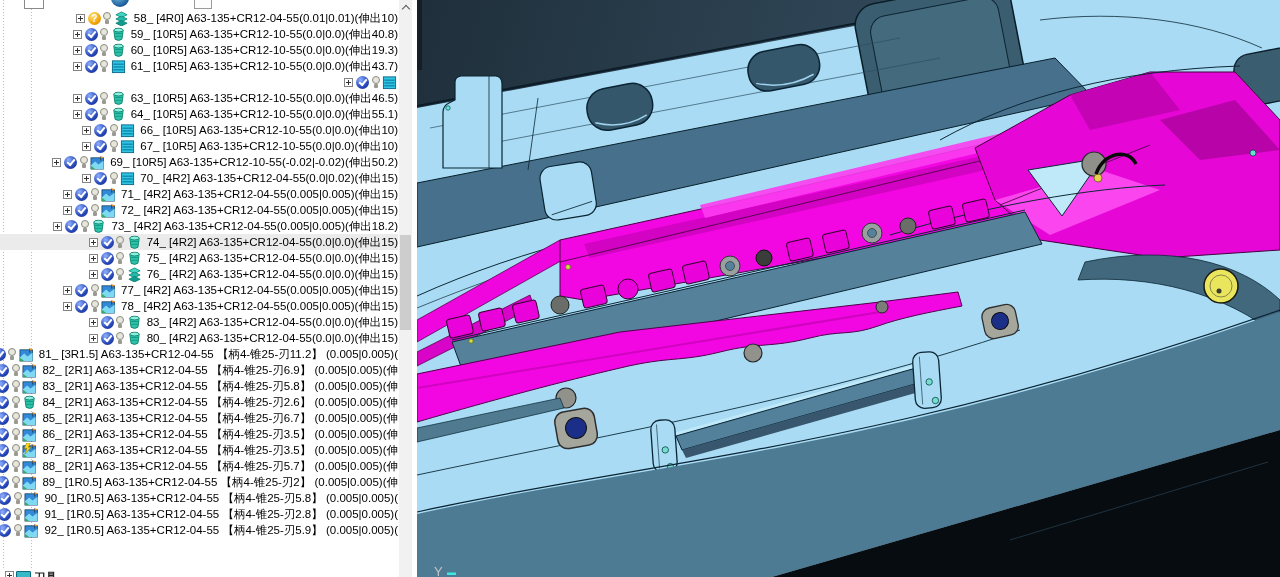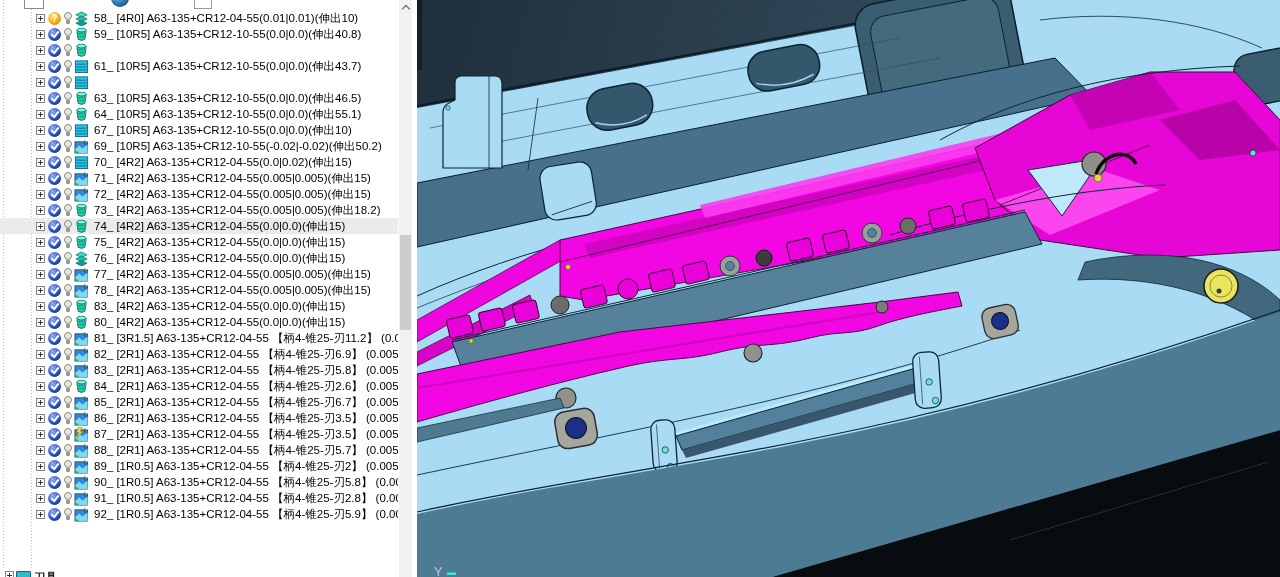--- a/index.html
+++ b/index.html
@@ -4,21 +4,21 @@
 <style>
   html,body{margin:0;padding:0;width:1280px;height:577px;overflow:hidden;
     font-family:"Liberation Sans",sans-serif;background:#ffffff;}
   #app{position:relative;width:1280px;height:577px;}
 
   
   #tree-panel{position:absolute;left:0;top:0;width:417px;height:577px;background:#fff;}
   #tree{position:absolute;left:0;top:10px;width:398px;overflow:hidden;white-space:nowrap;}
   .guide{position:absolute;top:0;width:1px;height:577px;
     background-image:repeating-linear-gradient(to bottom,#bdbdbd 0 1px,transparent 1px 3px);}
-  .row{height:16px;display:flex;align-items:center;padding-left:36px;white-space:nowrap;}
+  .row{height:16px;display:flex;align-items:center;padding-left:17px;white-space:nowrap;justify-content:flex-end;}
   .row.selected{background:#ebebeb;}
   .expander{width:9px;height:9px;box-sizing:border-box;border:1px solid #848484;background:#fff;
     position:relative;flex:0 0 9px;margin-right:3px;}
   .expander::before{content:"";position:absolute;left:1px;top:3px;width:5px;height:1px;background:#333;}
   .expander::after{content:"";position:absolute;left:3px;top:1px;width:1px;height:5px;background:#333;}
   .ball{width:13px;height:13px;border-radius:50%;flex:0 0 13px;margin-right:2px;position:relative;}
   .ball.check{background:radial-gradient(circle at 35% 30%,#8fb0ff,#2747b8 60%,#142a80);}
   .ball.check::after{content:"";position:absolute;left:3px;top:3.5px;width:6px;height:3px;
     border-left:2px solid #fff;border-bottom:2px solid #fff;transform:rotate(-50deg);}
   .ball.question{background:radial-gradient(circle at 35% 30%,#ffe27a,#f0a000 65%,#c87800);}
@@ -109,20 +109,21 @@
             <i></i>
           </span>
           <span class="opicon">
             <svg width="15" height="15" viewBox="0 0 16 16">
               <path d="M3 3.5 L4.3 13 Q8 15.6 11.7 13 L13 3.5 Q8 6 3 3.5 Z" fill="#2cc4a8" stroke="#0a7a6a" stroke-width="0.9"></path>
               <line x1="3.6" y1="7" x2="12.4" y2="7" stroke="#0f9c86" stroke-width="1"></line>
               <line x1="3.9" y1="10" x2="12.1" y2="10" stroke="#0f9c86" stroke-width="1"></line>
               <ellipse cx="8" cy="3.3" rx="5" ry="2" fill="#8af0dc" stroke="#0a7a6a" stroke-width="0.9"></ellipse>
             </svg>
           </span>
+          <span class="label">60_ [10R5]  A63-135+CR12-10-55(0.0|0.0)(伸出19.3)</span>
         </div>
         <div class="row">
           <span class="expander"></span>
           <span class="ball check"></span>
           <span class="bulb">
             <i></i>
           </span>
           <span class="opicon">
             <svg width="15" height="15" viewBox="0 0 16 16">
               <rect x="1.5" y="2" width="13" height="12.5" fill="#2fc6e4" stroke="#0a6a8a" stroke-width="1"></rect>
@@ -172,20 +173,36 @@
           </span>
           <span class="opicon">
             <svg width="15" height="15" viewBox="0 0 16 16">
               <path d="M3 3.5 L4.3 13 Q8 15.6 11.7 13 L13 3.5 Q8 6 3 3.5 Z" fill="#2cc4a8" stroke="#0a7a6a" stroke-width="0.9"></path>
               <line x1="3.6" y1="7" x2="12.4" y2="7" stroke="#0f9c86" stroke-width="1"></line>
               <line x1="3.9" y1="10" x2="12.1" y2="10" stroke="#0f9c86" stroke-width="1"></line>
               <ellipse cx="8" cy="3.3" rx="5" ry="2" fill="#8af0dc" stroke="#0a7a6a" stroke-width="0.9"></ellipse>
             </svg>
           </span>
           <span class="label">64_ [10R5]  A63-135+CR12-10-55(0.0|0.0)(伸出55.1)</span>
+        </div>
+        <div class="row">
+          <span class="expander"></span>
+          <span class="ball check"></span>
+          <span class="bulb">
+            <i></i>
+          </span>
+          <span class="opicon">
+            <svg width="15" height="15" viewBox="0 0 16 16">
+              <rect x="1.5" y="2" width="13" height="12.5" fill="#2fc6e4" stroke="#0a6a8a" stroke-width="1"></rect>
+              <line x1="2.5" y1="5.5" x2="13.5" y2="5.5" stroke="#0a7aa0" stroke-width="1.2"></line>
+              <line x1="2.5" y1="8.5" x2="13.5" y2="8.5" stroke="#0a7aa0" stroke-width="1.2"></line>
+              <line x1="2.5" y1="11.5" x2="13.5" y2="11.5" stroke="#0a7aa0" stroke-width="1.2"></line>
+            </svg>
+          </span>
+          <span class="label">66_ [10R5]  A63-135+CR12-10-55(0.0|0.0)(伸出10)</span>
         </div>
         <div class="row">
           <span class="expander"></span>
           <span class="ball check"></span>
           <span class="bulb">
             <i></i>
           </span>
           <span class="opicon">
             <svg width="15" height="15" viewBox="0 0 16 16">
               <rect x="1.5" y="2" width="13" height="12.5" fill="#2fc6e4" stroke="#0a6a8a" stroke-width="1"></rect>

